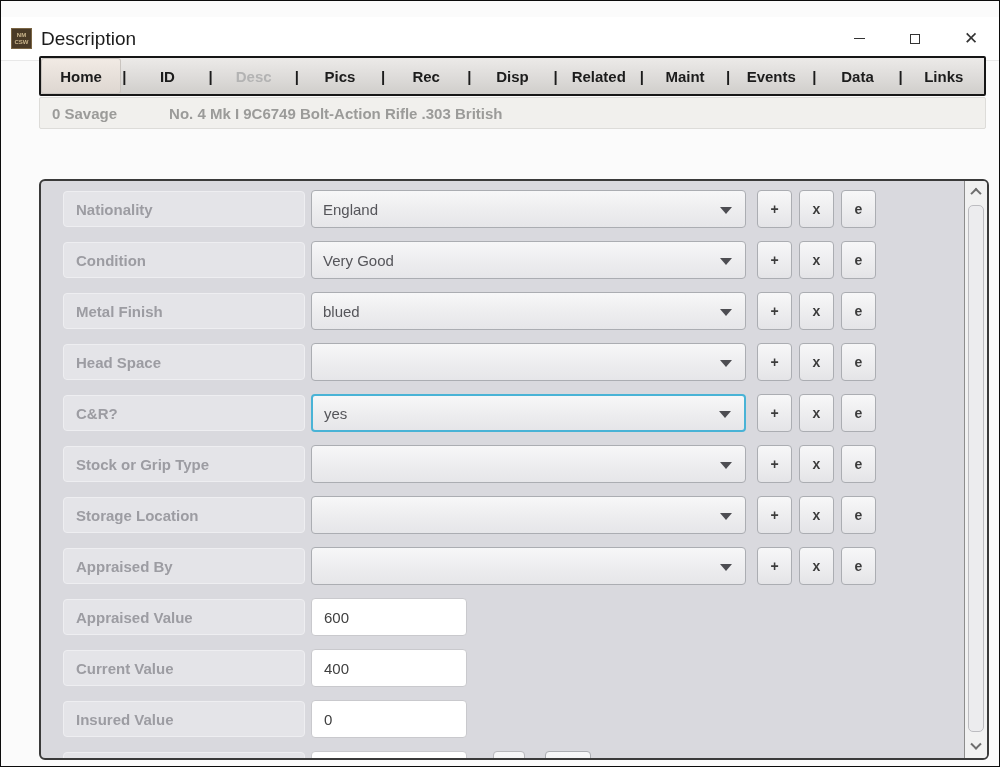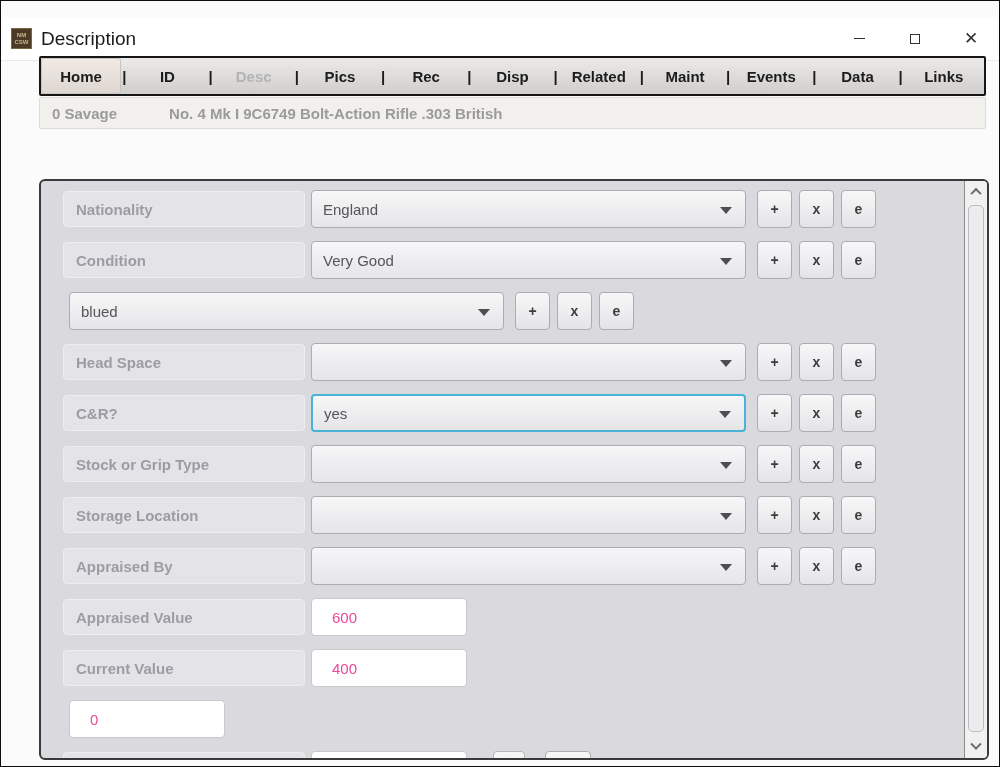--- a/index.html
+++ b/index.html
@@ -34,21 +34,21 @@
 
   .row { display:flex; align-items:center; height:38px; margin-bottom:13px; }
   .label-box { width:242px; height:36px; background:#e4e4e8; border:1px solid #eeeef1; border-radius:4px; display:flex; align-items:center; padding-left:12px; font-size:15px; font-weight:bold; color:#9c9ca2; flex:none; }
   .combo { position:relative; width:435px; height:38px; margin-left:6px; background:linear-gradient(180deg,#f7f7f8 0%,#ececee 60%,#e6e6e9 100%); border:1px solid #abadb2; border-radius:4px; display:flex; align-items:center; padding-left:11px; font-size:15px; color:#55555a; flex:none; cursor:default; }
   .combo.focused { border:2px solid #49b3d6; }
   .combo-arrow { position:absolute; right:13px; top:50%; margin-top:-2px; width:0; height:0; border-left:6px solid transparent; border-right:6px solid transparent; border-top:7px solid #4d4d52; }
   .mini { width:35px; height:38px; border:1px solid #abadb2; border-radius:4px; background:linear-gradient(180deg,#f7f7f8 0%,#ececee 60%,#e4e4e7 100%); font-family:"Liberation Sans", sans-serif; font-size:14px; font-weight:bold; color:#3c3c3c; flex:none; }
   .mini.first { margin-left:11px; }
   .mini + .mini { margin-left:7px; }
 
-  .text-input { width:156px; height:38px; margin-left:6px; background:#ffffff; border:1px solid #c9c9cd; border-radius:4px; padding-left:20px; font-family:"Liberation Sans", sans-serif; font-size:15px; color:#ec4899; flex:none; }
+  .text-input { width:156px; height:38px; margin-left:6px; background:#ffffff; border:1px solid #c9c9cd; border-radius:4px; padding-left:12px; font-family:"Liberation Sans", sans-serif; font-size:15px; color:#404040; flex:none; }
   .calc-btn { width:46px; height:38px; margin-left:20px; border:1px solid #abadb2; border-radius:4px; background:linear-gradient(180deg,#f7f7f8,#e6e6e9); font-family:"Liberation Sans", sans-serif; font-size:14px; color:#4a4a4a; flex:none; }
   .spacer-btn { width:32px; height:38px; margin-left:26px; border:1px solid #b8b8bc; border-radius:4px; background:linear-gradient(180deg,#f7f7f8,#e9e9eb); flex:none; }
 
   
   .scrollbar { position:absolute; top:0; right:0; bottom:0; width:23px; background:#f1f1f1; border-left:1px solid #8d8d8d; display:flex; flex-direction:column; }
   .sb-btn { height:22px; display:flex; align-items:center; justify-content:center; flex:none; }
   .chev { width:8px; height:8px; border-top:2px solid #6e6e6e; border-right:2px solid #6e6e6e; }
   .chev-up { transform:rotate(-45deg) translate(-1px,1px); }
   .chev-down { transform:rotate(135deg) translate(-2px,2px); }
   .sb-track { flex:1; position:relative; }
@@ -123,20 +123,21 @@
     <div class="label-box">Condition</div>
     <div class="combo">
       <span>Very Good</span>
       <span class="combo-arrow"></span>
     </div>
   <button class="mini first">+</button>
   <button class="mini">x</button>
   <button class="mini">e</button>
         </div>
         <div class="row">
+    <div class="label-box">Metal Finish</div>
     <div class="combo">
       <span>blued</span>
       <span class="combo-arrow"></span>
     </div>
   <button class="mini first">+</button>
   <button class="mini">x</button>
   <button class="mini">e</button>
         </div>
         <div class="row">
     <div class="label-box">Head Space</div>
@@ -190,20 +191,21 @@
         </div>
         <div class="row">
     <div class="label-box">Appraised Value</div>
     <input class="text-input" type="text" value="600" style="">
         </div>
         <div class="row">
     <div class="label-box">Current Value</div>
     <input class="text-input" type="text" value="400" style="">
         </div>
         <div class="row">
+    <div class="label-box">Insured Value</div>
     <input class="text-input" type="text" value="0" style="">
         </div>
         <div class="row">
   <div class="label-box"></div>
   <input class="text-input" type="text" value="" style="">
   <button class="spacer-btn"></button>
   <button class="calc-btn">Calc</button>
         </div>
       </div>
     <div class="scrollbar">

